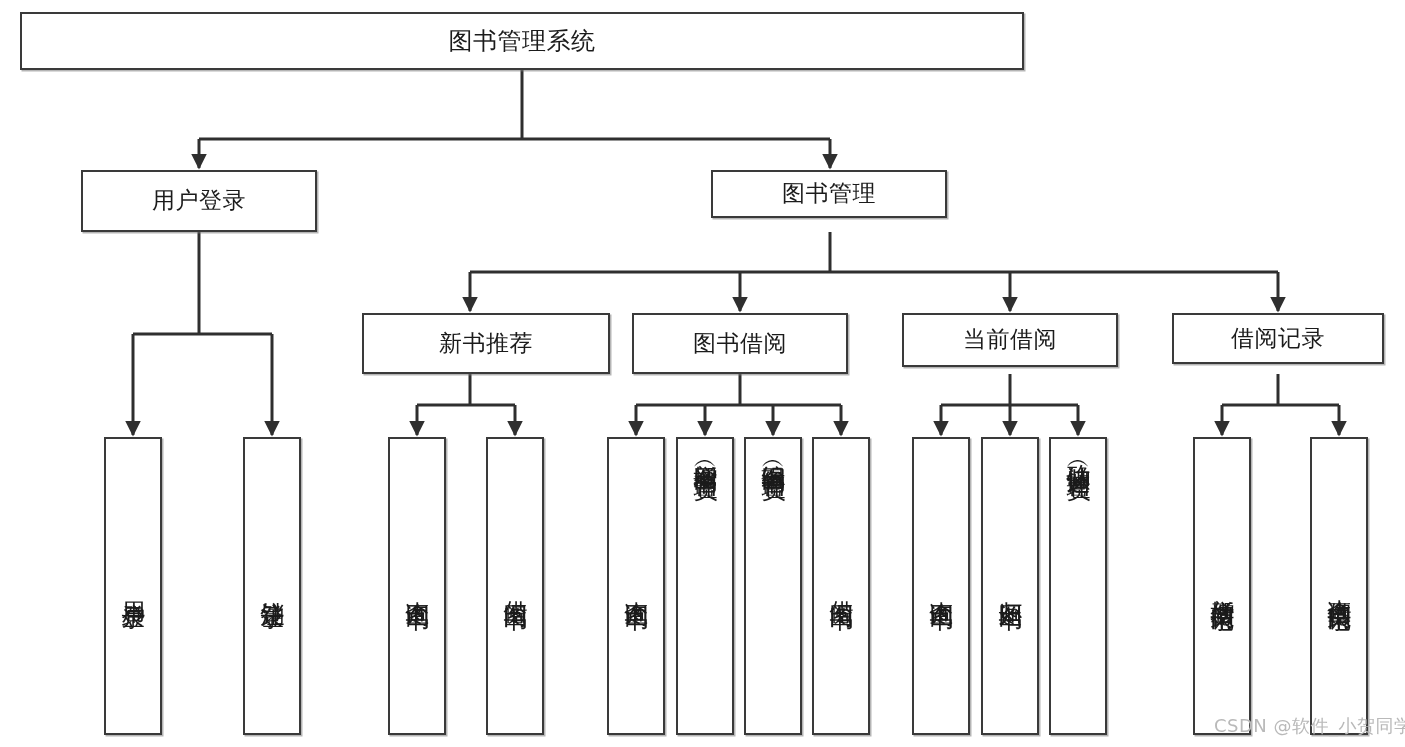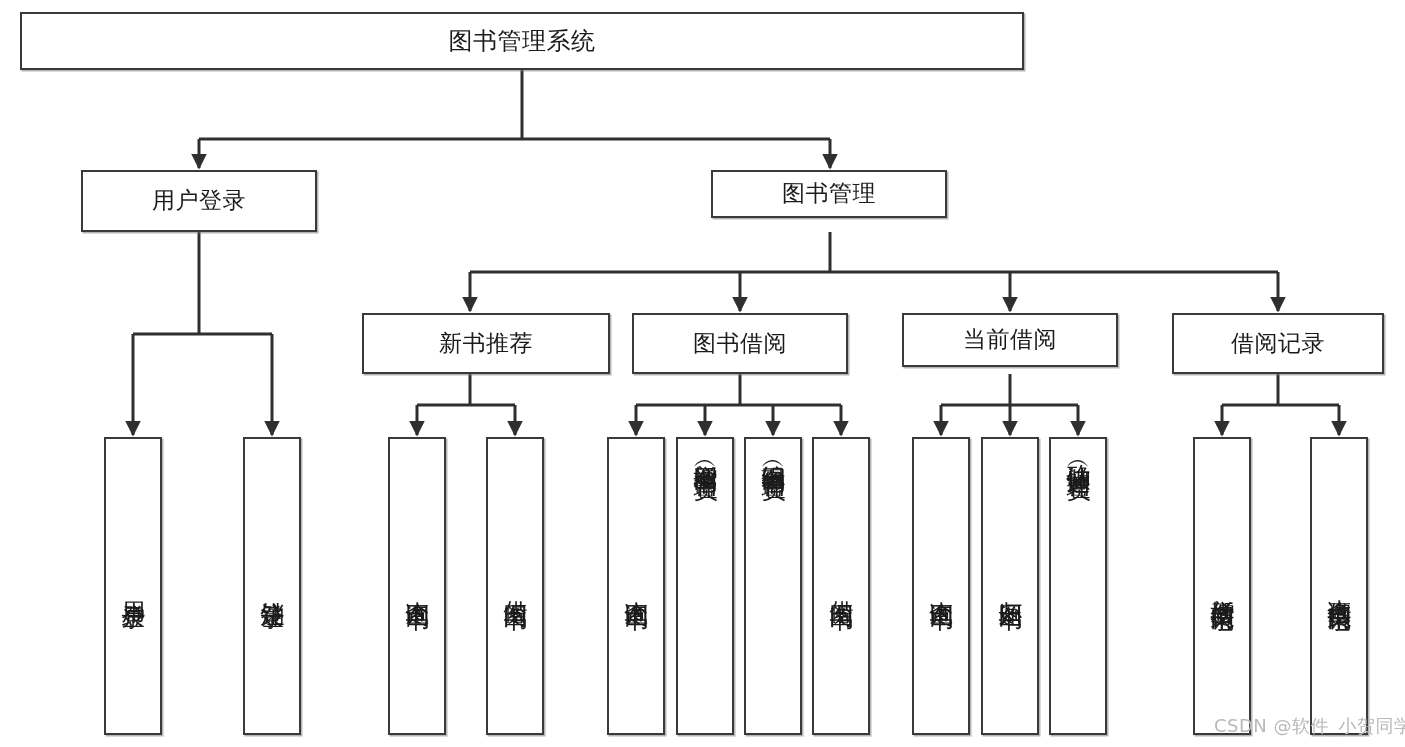--- a/index.html
+++ b/index.html
@@ -150,21 +150,21 @@
 
   <div class="node horiz" style="left:362px; top:313px; width:248px; height:61px;">
     <span class="node-label">新书推荐</span>
   </div>
   <div class="node horiz" style="left:632px; top:313px; width:216px; height:61px;">
     <span class="node-label">图书借阅</span>
   </div>
   <div class="node horiz" style="left:902px; top:313px; width:216px; height:54px;">
     <span class="node-label">当前借阅</span>
   </div>
-  <div class="node horiz" style="left:1172px; top:313px; width:212px; height:61px;">
+  <div class="node horiz" style="left:1172px; top:313px; width:212px; height:51px;">
     <span class="node-label">借阅记录</span>
   </div>
 
   <div class="node vert" style="left:104px; top:437px; width:58px; height:298px;">
     <span class="node-label">用户登录</span>
   </div>
   <div class="node vert" style="left:243px; top:437px; width:58px; height:298px;">
     <span class="node-label">注销登录</span>
   </div>
 

